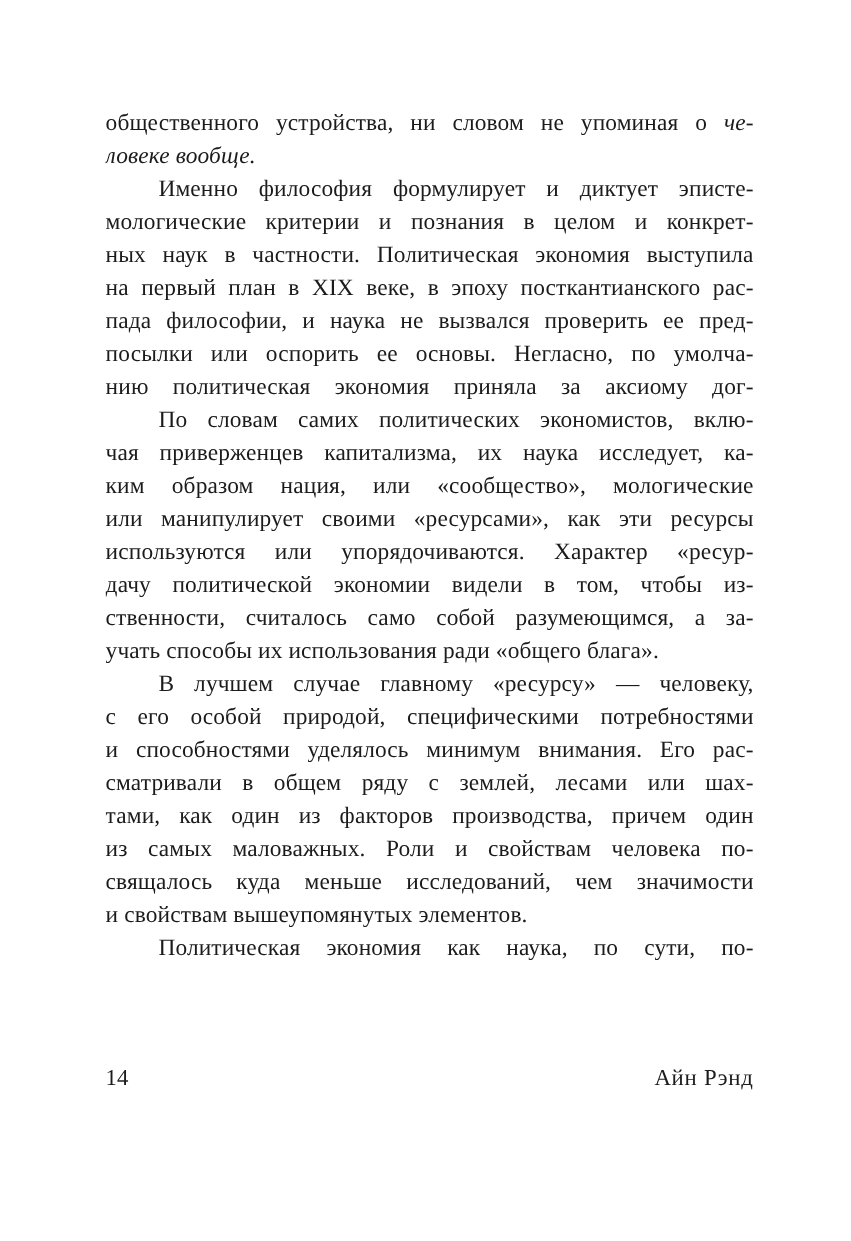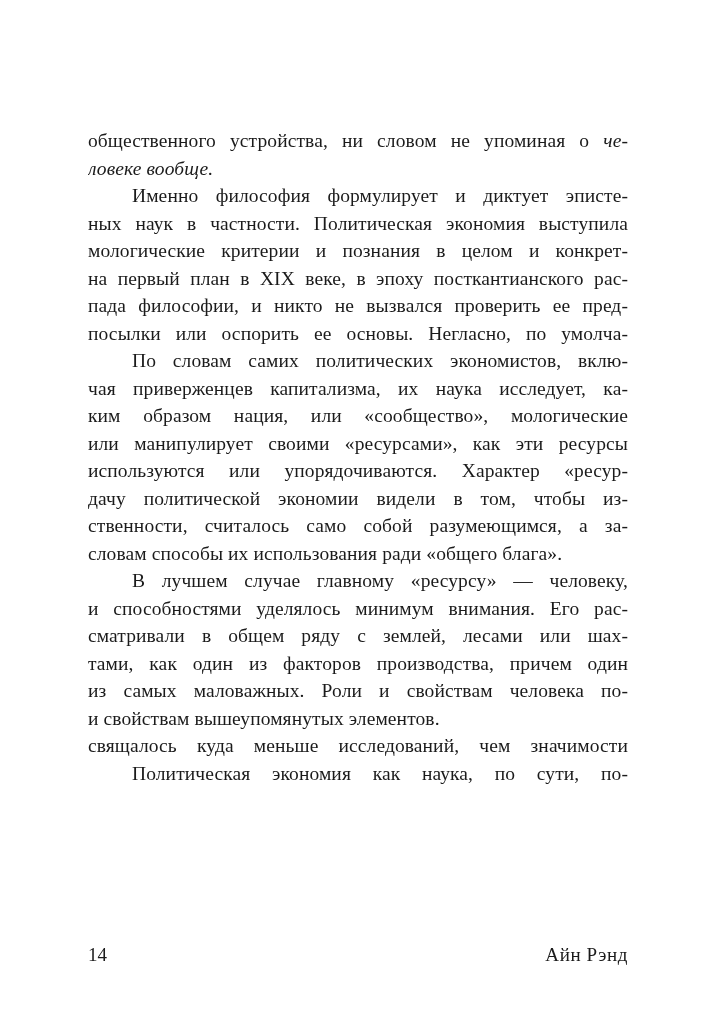--- a/index.html
+++ b/index.html
@@ -17,82 +17,83 @@
     color: #1b1b1b;
   }
   .text-block {
     position: absolute;
     left: 88px;
     top: 89px;
     width: 540px;
     font-size: 19.5px;
     line-height: 27.5px;
     letter-spacing: 0.1px;
-    margin-top: 38px;
   }
   .paragraph { margin: 0; padding: 0; }
   .line {
     text-align: justify;
     text-align-last: justify;
     height: 27.5px;
     overflow: hidden;
   }
   .line.para-end {
     text-align: center;
     text-align-last: left;
   }
   .line.indent { text-indent: 44px; }
   .italic { font-style: italic; }
   .footer {
     position: absolute;
     left: 88px;
-    top: 944px;
+    top: 888px;
     width: 540px;
     display: flex;
     justify-content: space-between;
     align-items: baseline;
     font-size: 19px;
   }
   .footer .author { letter-spacing: 0.6px; }
 </style>
 </head>
 <body>
 
 <div class="page">
   <div class="text-block" id="text-block">
       <div class="paragraph">
         <div class="line"><span>общественного устройства, ни словом не упоминая о </span><span class="italic">че-</span></div>
         <div class="line para-end"><span class="italic">ловеке вообще.</span></div>
       </div>
       <div class="paragraph">
         <div class="line indent"><span>Именно философия формулирует и диктует эписте-</span></div>
+        <div class="line"><span>мологические критерии и познания в целом и конкрет-</span></div>
         <div class="line"><span>ных наук в частности. Политическая экономия выступила</span></div>
-        <div class="line"><span>мологические критерии и познания в целом и конкрет-</span></div>
         <div class="line"><span>на первый план в XIX веке, в эпоху посткантианского рас-</span></div>
-        <div class="line"><span>пада философии, и никто не вызвался проверить ее пред-</span></div>
+        <div class="line"><span>пада философии, и наука не вызвался проверить ее пред-</span></div>
         <div class="line"><span>посылки или оспорить ее основы. Негласно, по умолча-</span></div>
+        <div class="line"><span>нию политическая экономия приняла за аксиому дог-</span></div>
       </div>
       <div class="paragraph">
         <div class="line indent"><span>По словам самих политических экономистов, вклю-</span></div>
         <div class="line"><span>чая приверженцев капитализма, их наука исследует, ка-</span></div>
         <div class="line"><span>ким образом нация, или «сообщество», мологические</span></div>
         <div class="line"><span>или манипулирует своими «ресурсами», как эти ресурсы</span></div>
         <div class="line"><span>используются или упорядочиваются. Характер «ресур-</span></div>
         <div class="line"><span>дачу политической экономии видели в том, чтобы из-</span></div>
         <div class="line"><span>ственности, считалось само собой разумеющимся, а за-</span></div>
-        <div class="line para-end"><span>словам способы их использования ради «общего блага».</span></div>
+        <div class="line para-end"><span>учать способы их использования ради «общего блага».</span></div>
       </div>
       <div class="paragraph">
         <div class="line indent"><span>В лучшем случае главному «ресурсу» — человеку,</span></div>
+        <div class="line"><span>с его особой природой, специфическими потребностями</span></div>
         <div class="line"><span>и способностями уделялось минимум внимания. Его рас-</span></div>
         <div class="line"><span>сматривали в общем ряду с землей, лесами или шах-</span></div>
         <div class="line"><span>тами, как один из факторов производства, причем один</span></div>
         <div class="line"><span>из самых маловажных. Роли и свойствам человека по-</span></div>
+        <div class="line"><span>свящалось куда меньше исследований, чем значимости</span></div>
         <div class="line para-end"><span>и свойствам вышеупомянутых элементов.</span></div>
-        <div class="line"><span>свящалось куда меньше исследований, чем значимости</span></div>
       </div>
       <div class="paragraph">
         <div class="line indent"><span>Политическая экономия как наука, по сути, по-</span></div>
       </div>
     </div>
   <div class="footer">
     <span class="page-number">14</span>
     <span class="author">Айн Рэнд</span>
   </div>
 </div>

